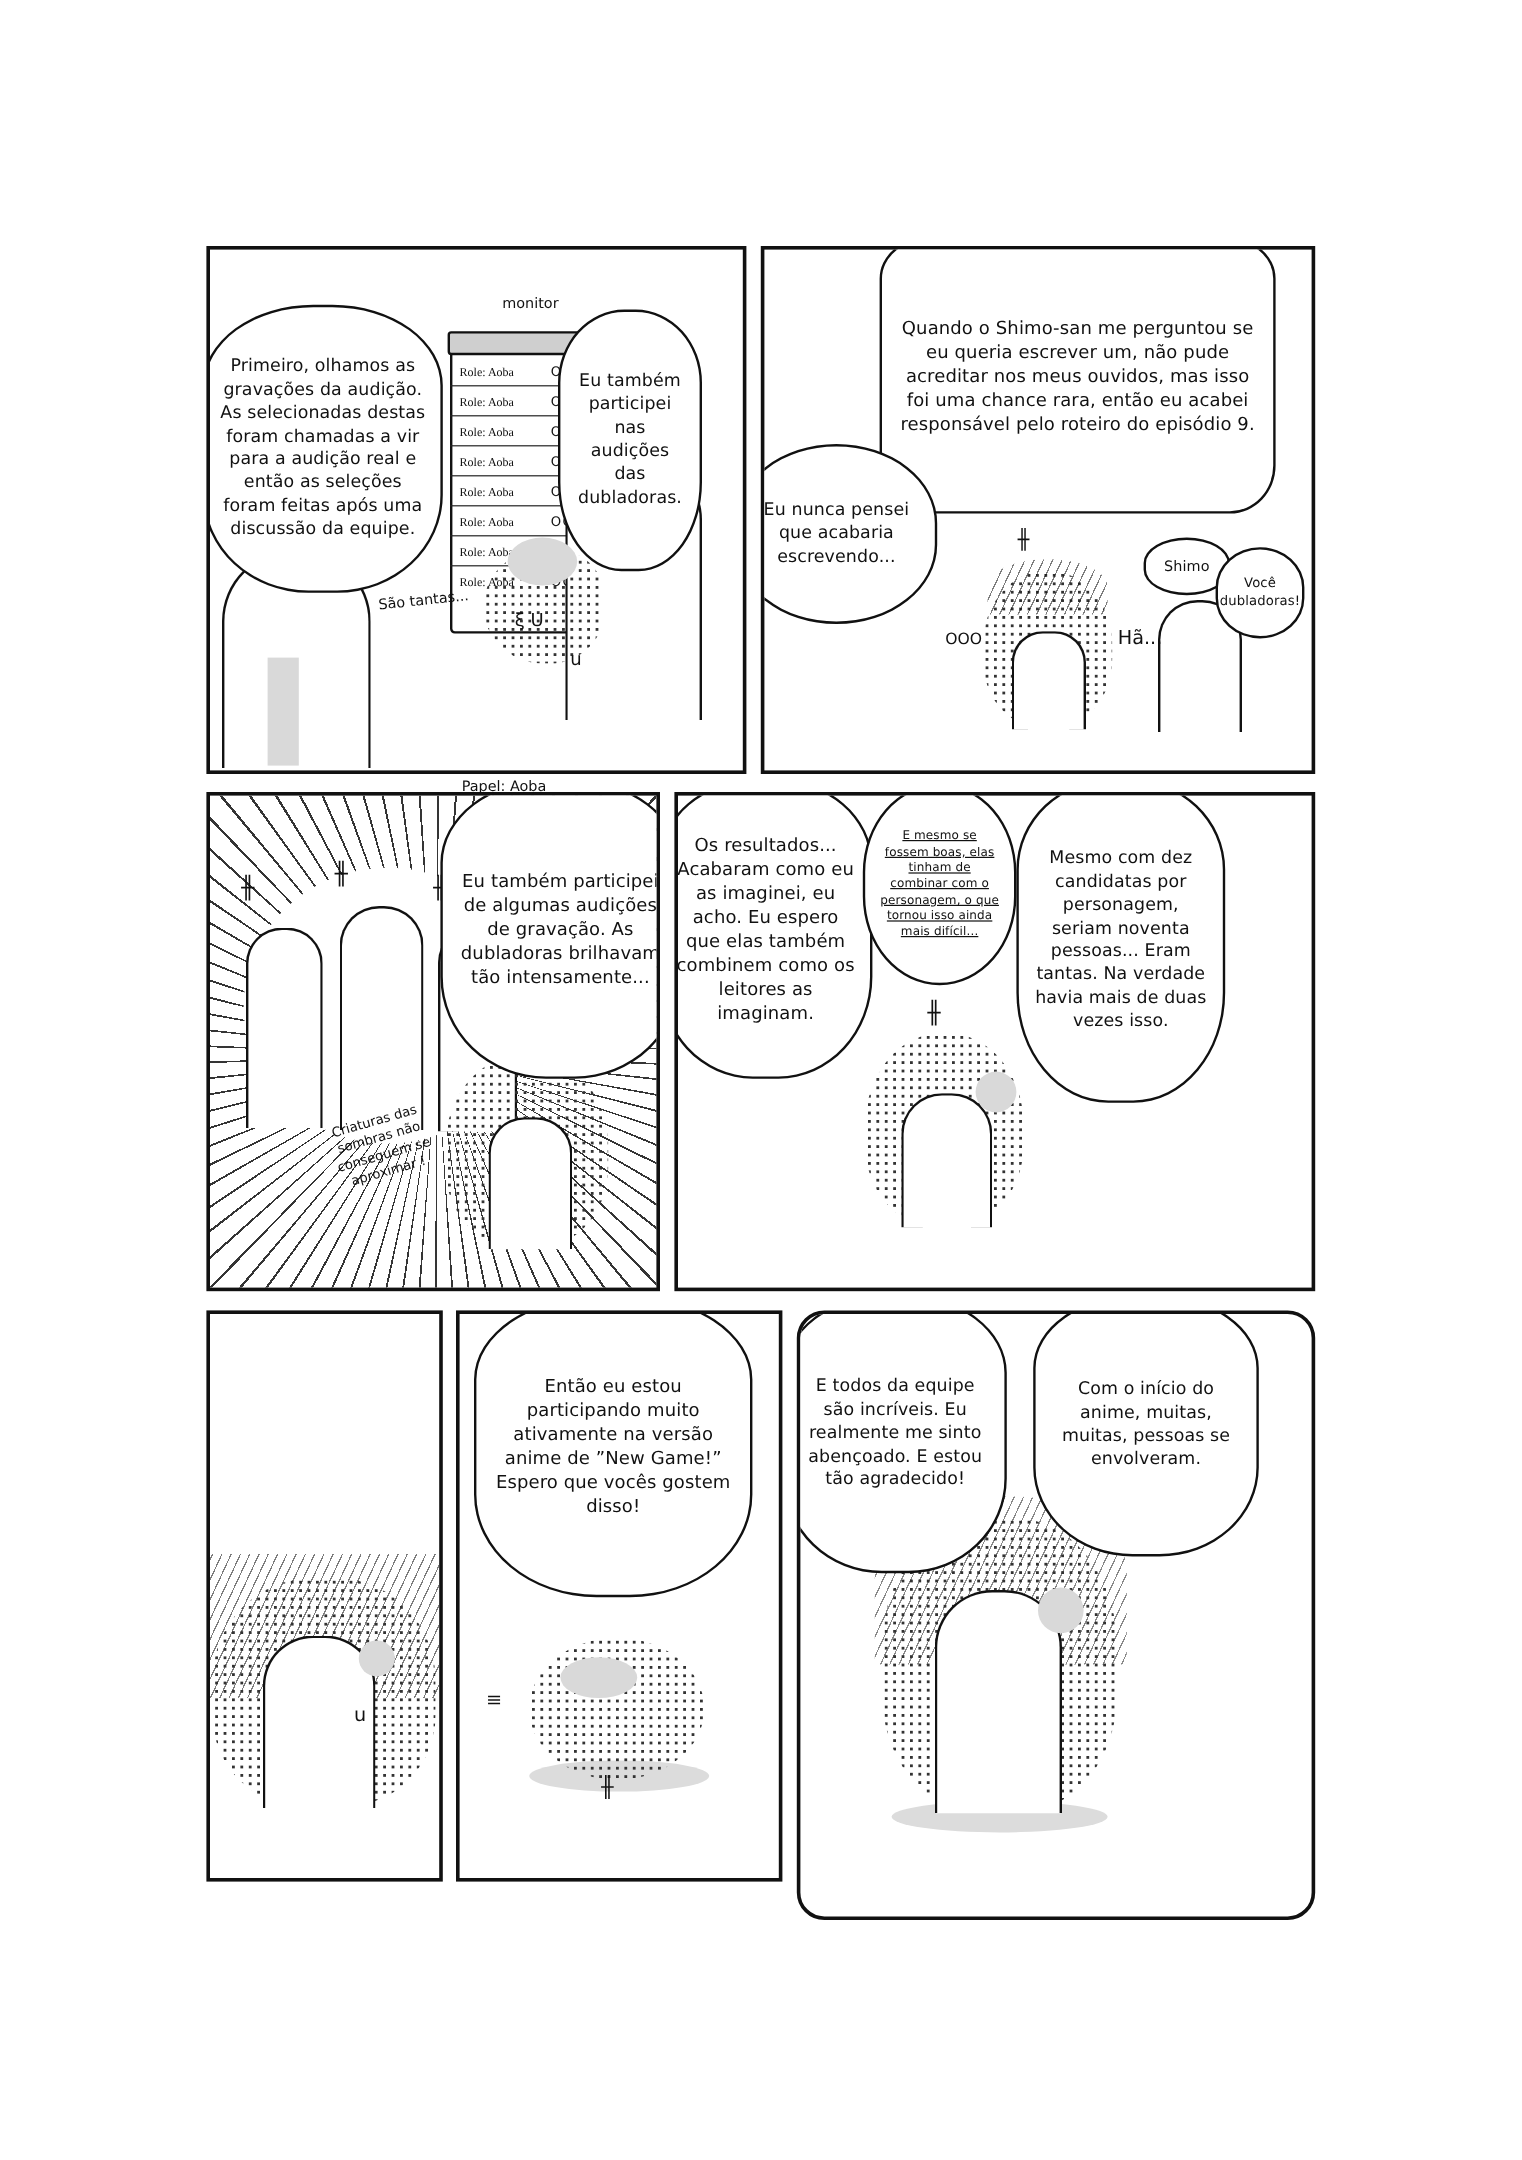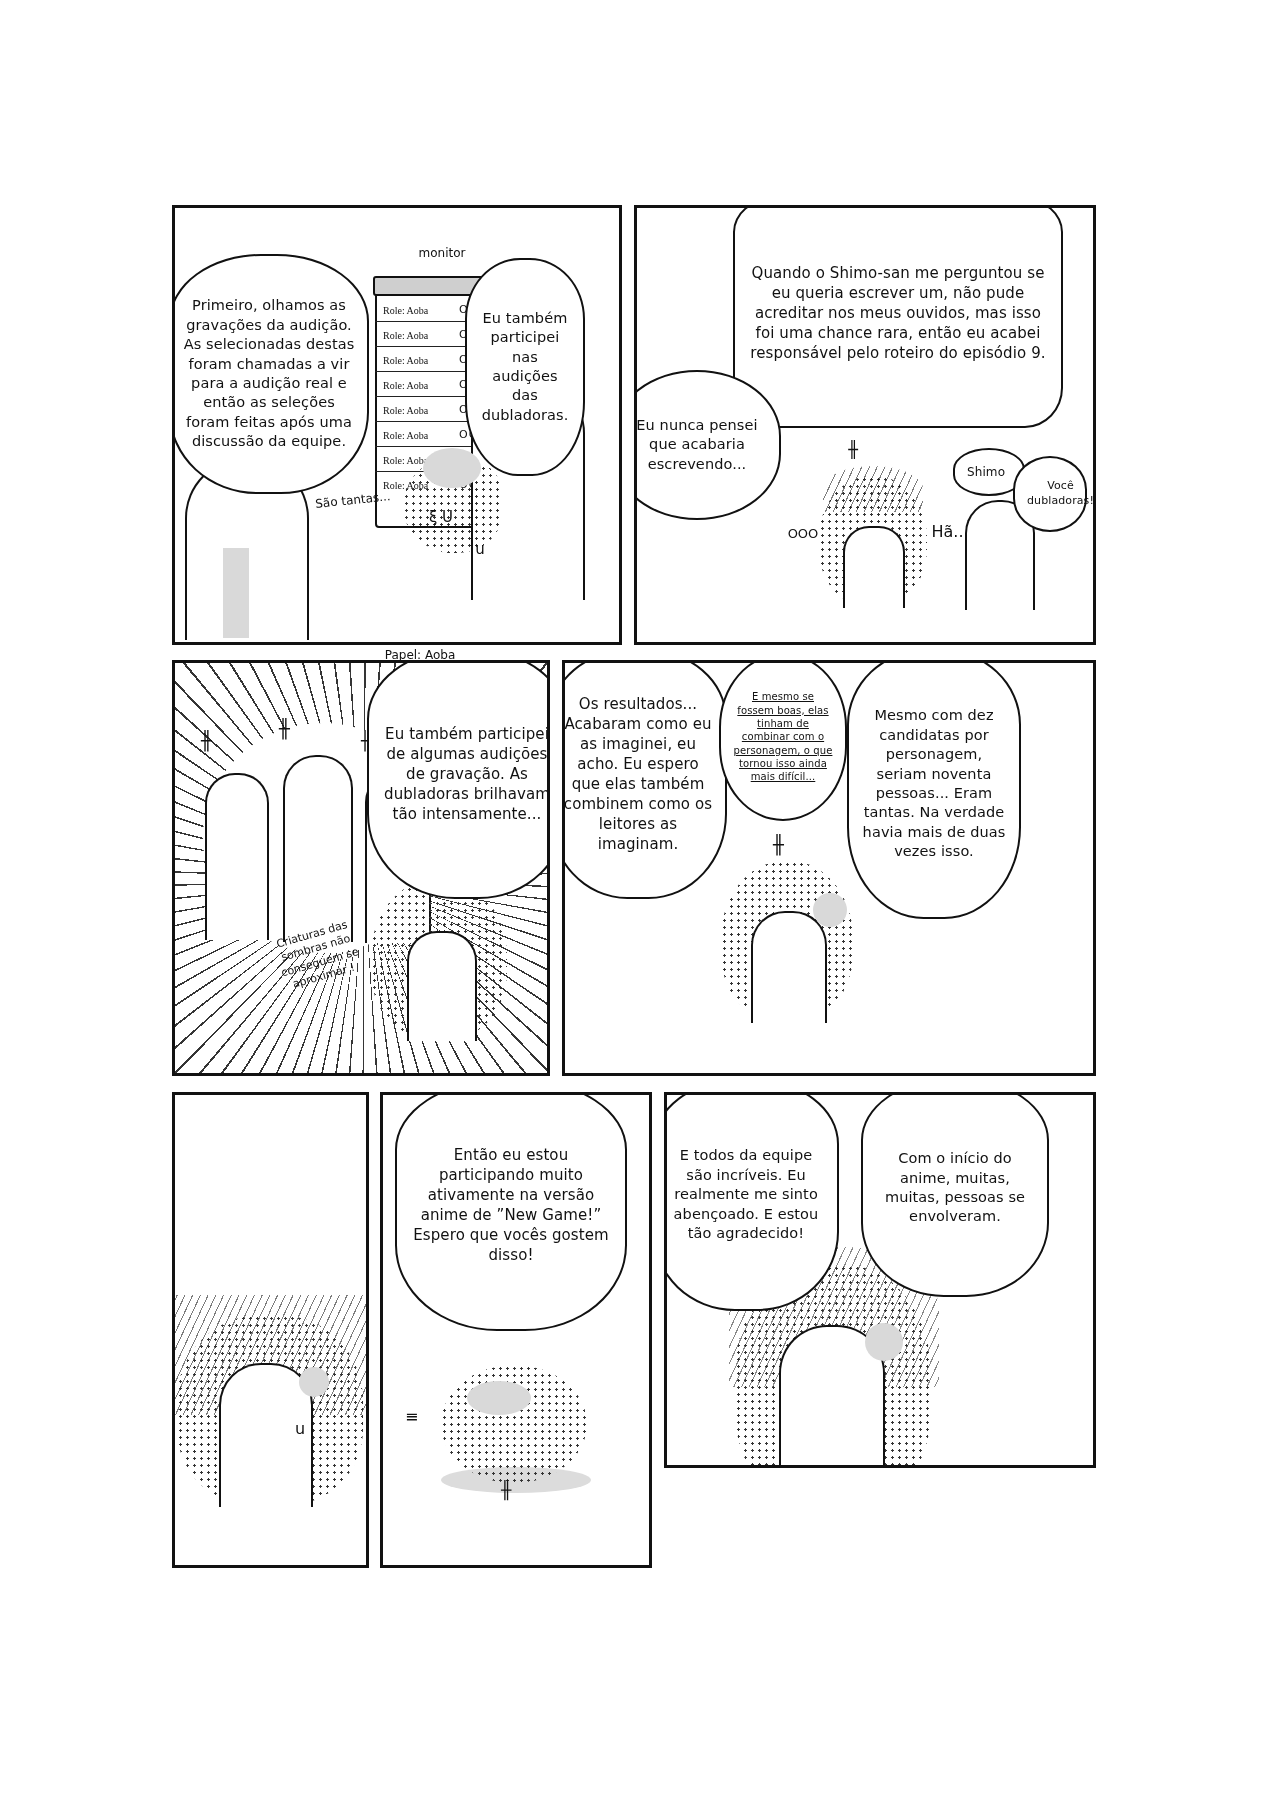--- a/index.html
+++ b/index.html
@@ -35,20 +35,21 @@
 
   
   .bubble {
     position: absolute;
     box-sizing: border-box;
     border: 2px solid #111;
     background: #fff;
     border-radius: 48% 48% 46% 46% / 40% 40% 48% 48%;
     display: flex;
     align-items: center;
+    justify-content: center;
     text-align: center;
     padding: 10px 12px;
   }
   .bubble .txt {
     display: block;
     line-height: 1.34;
     letter-spacing: 0.1px;
   }
 
   
@@ -279,21 +280,21 @@
     <div class="dots" style="left:58px; top:270px; width:146px; height:118px; border-radius:50%;"></div>
     <div class="shade" style="left:84px; top:286px; width:64px; height:34px; border-radius:50%;"></div>
     <div class="ftext" style="left:22px; top:312px; font-size:16px;">≡</div>
     <div class="ftext" style="left:118px; top:384px; font-size:17px;">╫</div>
 
     <div class="bubble b-tall" style="left:12px; top:-16px; width:232px; height:252px;">
       <span class="txt" style="font-size:15px;">Então eu estou participando muito ativamente na versão anime de ”New Game!” Espero que vocês gostem disso!</span>
     </div>
   </div>
 
-  <div class="panel" style="left:664px; top:1092px; width:432px; height:376px;">
+  <div class="panel" style="left:664px; top:1092px; width:432px; height:508px;border-radius:23px;">
 
     <div class="shadow-ellipse" style="left:76px; top:406px; width:180px; height:26px;"></div>
     <div class="hatch" style="left:62px; top:152px; width:210px; height:140px; opacity:.5; border-radius:45% 45% 0 0;"></div>
     <div class="dots" style="left:68px; top:170px; width:196px; height:244px; border-radius:44% 44% 40% 40%;"></div>
     <div class="blob" style="left:112px; top:230px; width:102px; height:184px; border-radius:48px 48px 0 0; border-bottom:none;"></div>
     <div class="shade" style="left:198px; top:228px; width:38px; height:38px; border-radius:50%;"></div>
     <div class="ftext" style="left:96px; top:110px; font-size:20px;">╫</div>
 
     <div class="bubble b-tall" style="left:-14px; top:-16px; width:186px; height:232px;">
       <span class="txt" style="font-size:14.5px;">E todos da equipe são incríveis. Eu realmente me sinto abençoado. E estou tão agradecido!</span>

